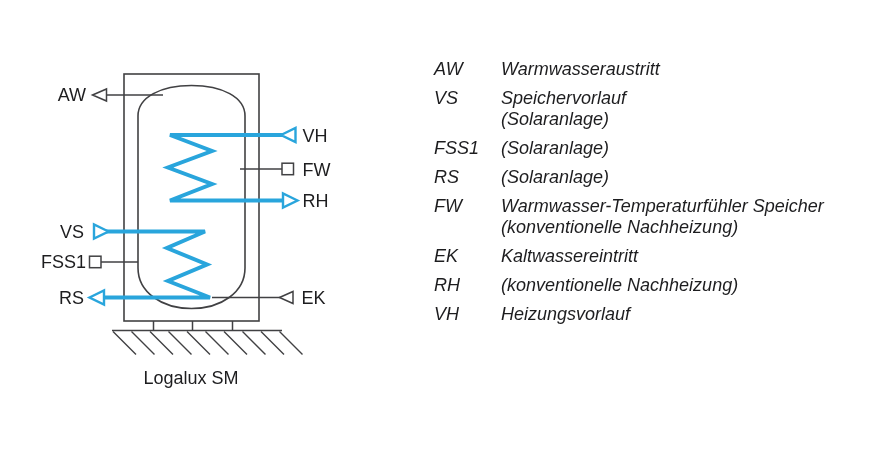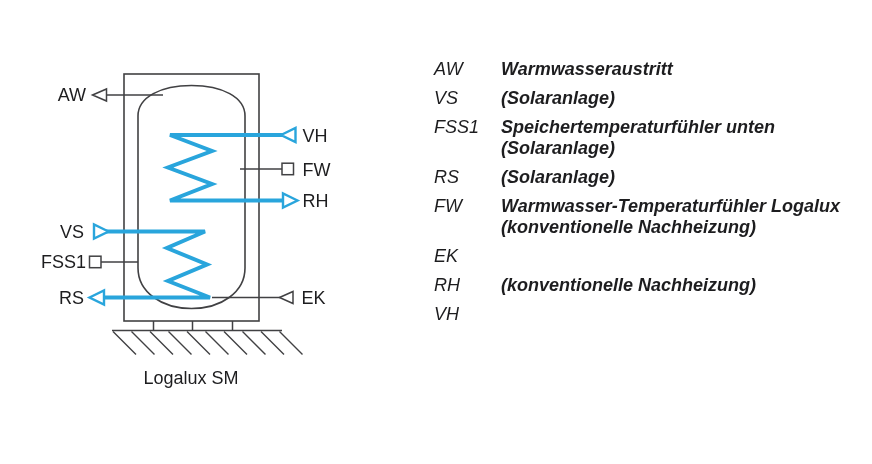--- a/index.html
+++ b/index.html
@@ -78,21 +78,21 @@
     font-size: 18px;
     line-height: 21px;
     color: var(--text-dark, #1D1D1F);
   }
   .entry {
     display: grid;
     grid-template-columns: 67px 1fr;
     margin-bottom: 8px;
   }
   .entry .term { display: block; }
-  .entry .d1, .entry .d2 { display: block; font-weight: bold; }
+  .entry .d1, .entry .d2 { display: block; }
   .entry .d2:empty { display: none; }
 </style>
 </head>
 <body>
 
 <div class="stage">
 
   <svg class="diagram" viewBox="0 0 430 464">
 
     <rect class="ln" x="124" y="74" width="135" height="247"></rect>
@@ -136,50 +136,58 @@
     <div class="entry">
       <span class="term">AW</span>
       <span class="desc">
         <span class="d1">Warmwasseraustritt</span>
 
       </span>
     </div>
     <div class="entry">
       <span class="term">VS</span>
       <span class="desc">
+        <span class="d1">Speichervorlauf</span>
         <span class="d2">(Solaranlage)</span>
       </span>
     </div>
     <div class="entry">
       <span class="term">FSS1</span>
       <span class="desc">
-        <span class="d1">Speichertemperaturfühler unten</span>
         <span class="d2">(Solaranlage)</span>
       </span>
     </div>
     <div class="entry">
       <span class="term">RS</span>
       <span class="desc">
         <span class="d2">(Solaranlage)</span>
       </span>
     </div>
     <div class="entry">
       <span class="term">FW</span>
       <span class="desc">
-        <span class="d1">Warmwasser-Temperaturfühler Logalux</span>
+        <span class="d1">Warmwasser-Temperaturfühler Speicher</span>
         <span class="d2">(konventionelle Nachheizung)</span>
       </span>
     </div>
     <div class="entry">
       <span class="term">EK</span>
+      <span class="desc">
+        <span class="d1">Kaltwassereintritt</span>
+
+      </span>
     </div>
     <div class="entry">
       <span class="term">RH</span>
       <span class="desc">
         <span class="d2">(konventionelle Nachheizung)</span>
       </span>
     </div>
     <div class="entry">
       <span class="term">VH</span>
+      <span class="desc">
+        <span class="d1">Heizungsvorlauf</span>
+
+      </span>
     </div>
   </div>
 
 </div>
 
 </body></html>

